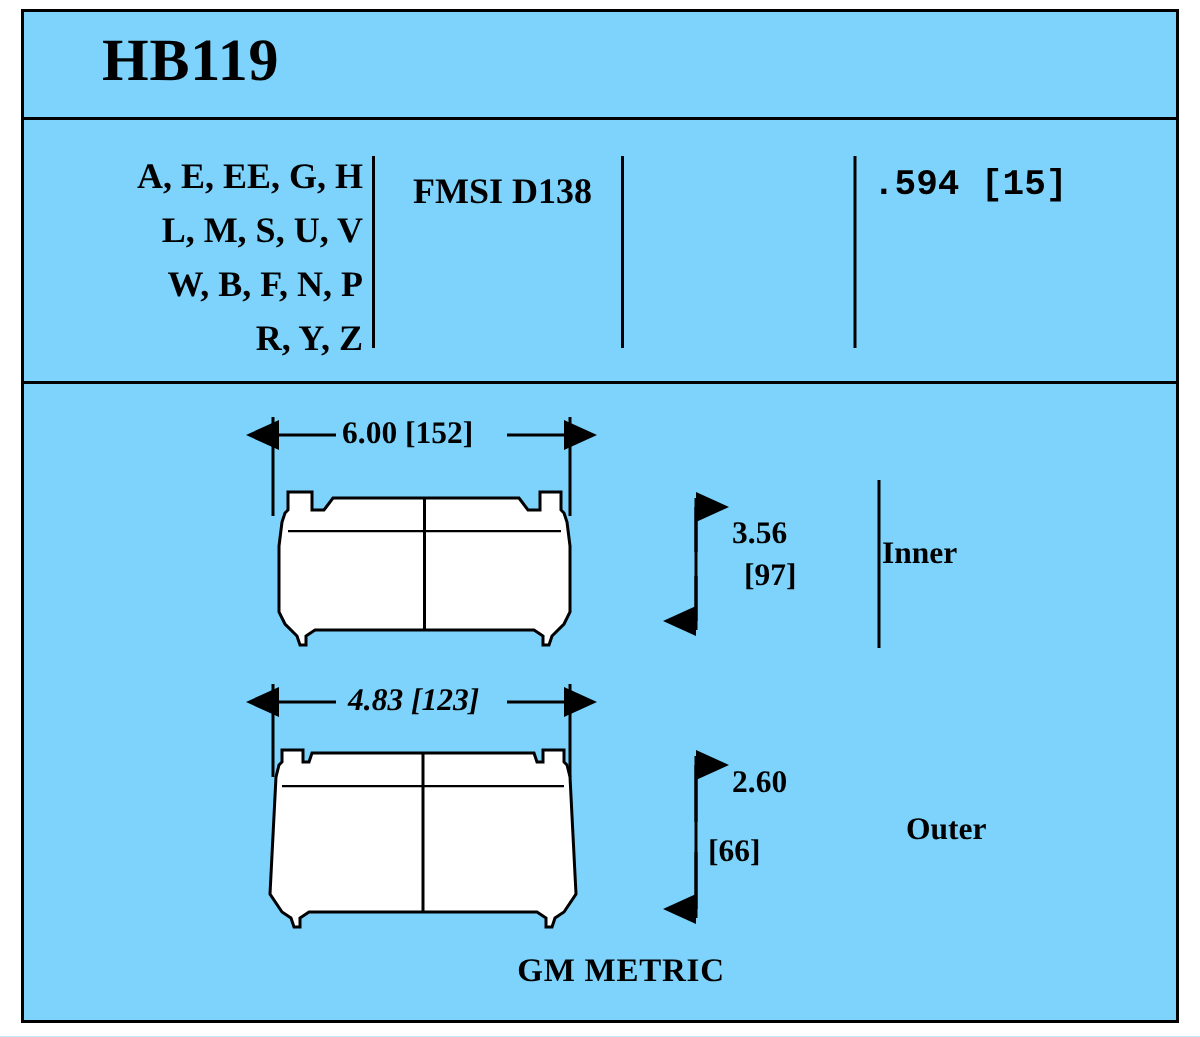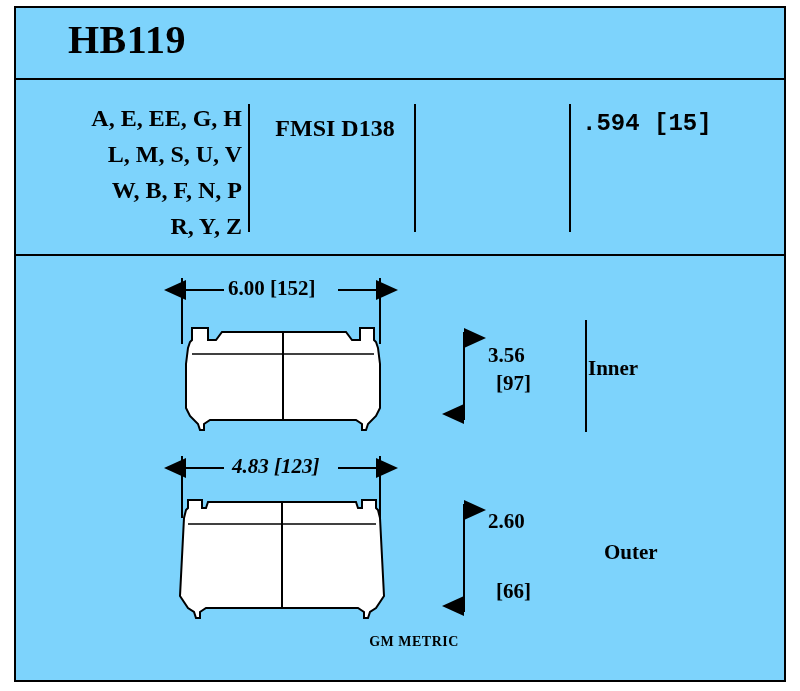--- a/index.html
+++ b/index.html
@@ -103,21 +103,21 @@
     height: 426px;
     border-radius: 27px;
   }
 
   .footer-label {
     position: absolute;
     left: 0;
     top: 378px;
     width: 100%;
     text-align: center;
-    font-size: 14px;
+    font-size: 22px;
     font-weight: bold;
     letter-spacing: 0.5px;
     padding-left: 28px;
   }
 
   
   .dim {
     position: absolute;
     font-size: 21px;
     font-weight: bold;
@@ -236,19 +236,19 @@
 
     <div class="dim" style="left:212px; top:20px;">6.00 [152]</div>
 
     <div class="dim dim-stack" style="left:472px; top:86px;">3.56</div>
     <div class="dim dim-stack" style="left:480px; top:114px;">[97]</div>
     <div class="side-label" style="left:572px; top:100px;">Inner</div>
 
     <div class="dim" style="left:216px; top:198px;font-style:italic;">4.83 [123]</div>
 
     <div class="dim dim-stack" style="left:472px; top:252px;">2.60</div>
-    <div class="dim dim-stack" style="left:480px; top:298px;margin-top:24px;">[66]</div>
+    <div class="dim dim-stack" style="left:456px; top:298px;">[66]</div>
     <div class="side-label" style="left:556px; top:284px;margin-left:32px;">Outer</div>
 
     <div class="footer-label">GM METRIC</div>
   </div>
 
 </div>
 
 </body></html>

